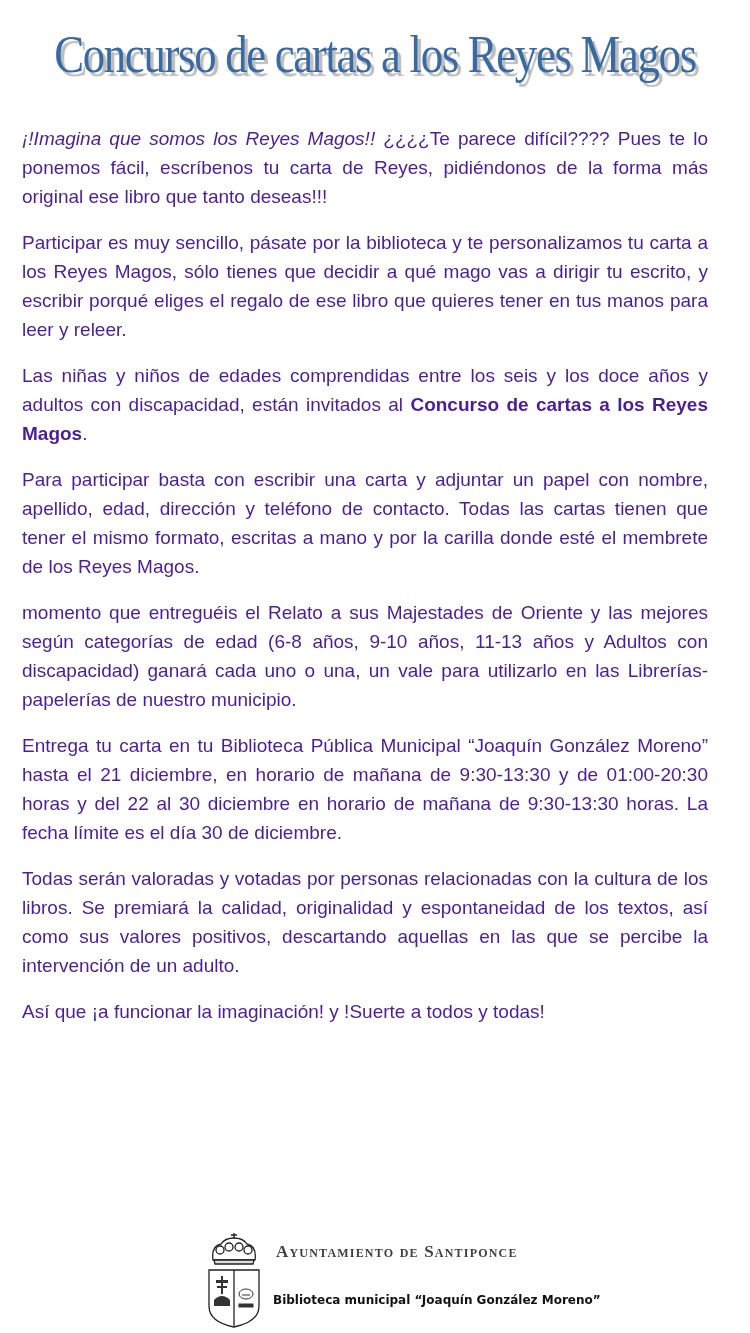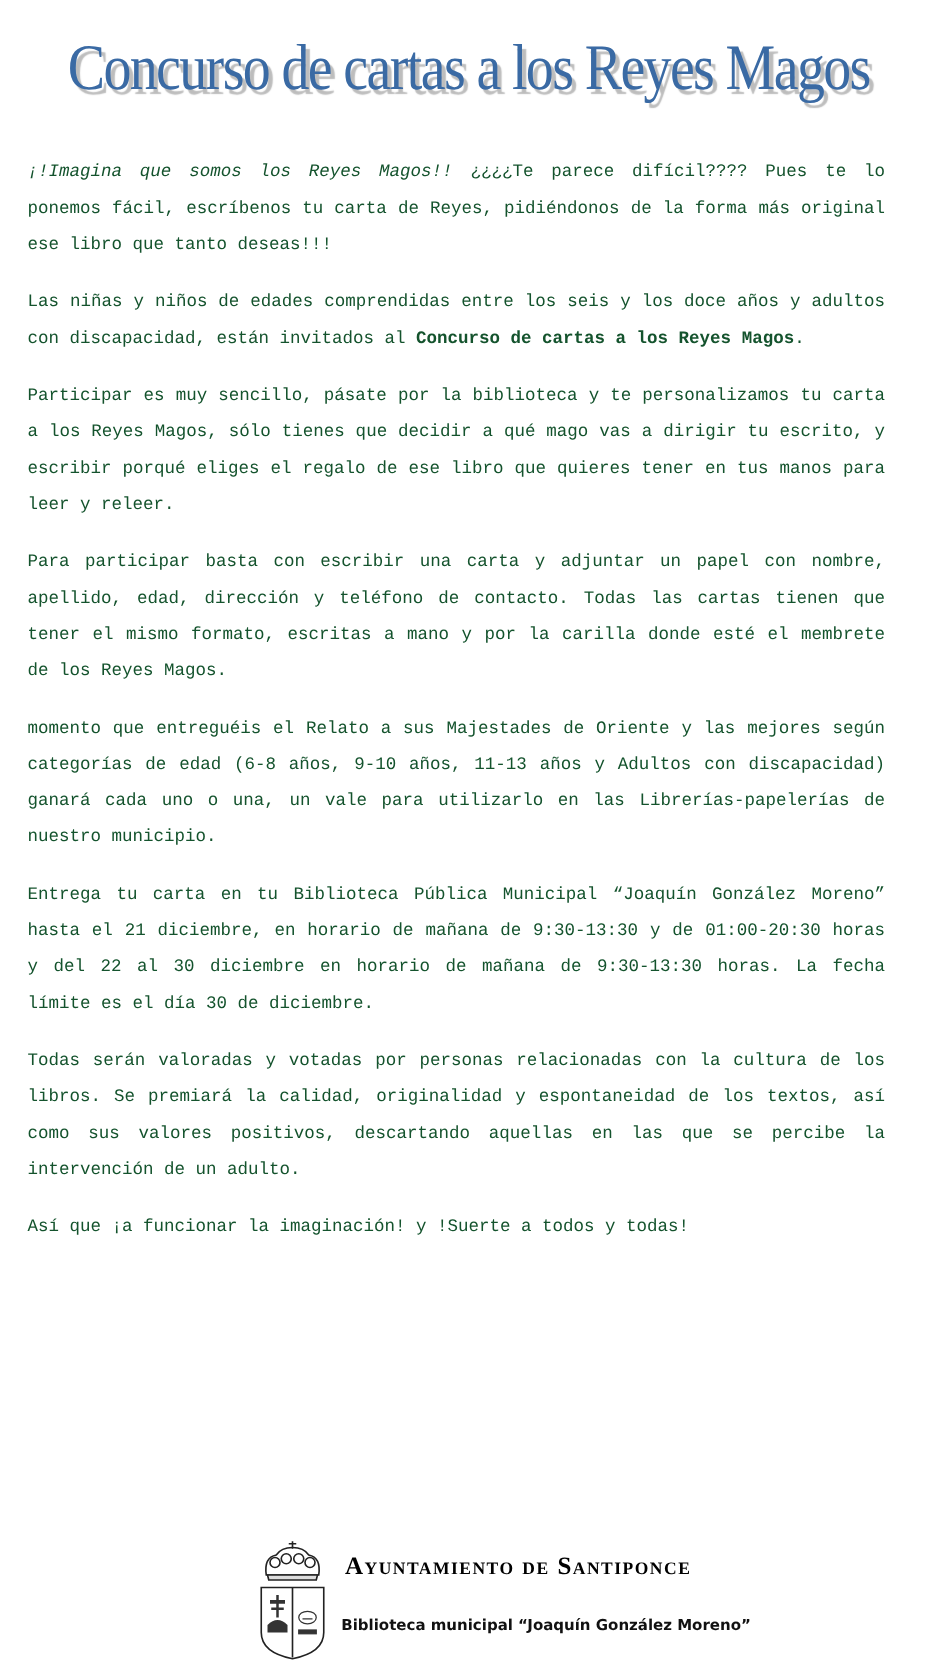--- a/index.html
+++ b/index.html
@@ -8,54 +8,54 @@
   .title {
     position:absolute; left:0; top:22px; width:750px; text-align:center;
     font-family:"Liberation Serif", serif; font-size:52px; line-height:66px;
     color:#3a6aa4; letter-spacing:-1.5px;
     transform:scaleX(0.86); transform-origin:center;
     text-shadow:4px 4px 1px #bdbdbd;
     white-space:nowrap;
   }
   .body {
     position:absolute; left:22px; top:124px; width:686px;
-    font-family:Liberation Mono, monospace; font-size:14px; line-height:29px;
-    color:#14532d;
+    font-family:Liberation Sans, sans-serif; font-size:19px; line-height:29px;
+    color:#4c1d95;
   }
   .para { margin:0 0 17px 0; text-align:justify; }
   .para.left { text-align:left; }
   .para.tight2 { margin-bottom:19px; }
   .italic { font-style:italic; }
   .bold { font-weight:bold; }
   .footer { position:absolute; left:203px; top:1230px; width:450px; height:100px; }
   .crest { position:absolute; left:0; top:0; width:62px; height:100px; }
   .org-name {
     position:absolute; left:73px; top:12px;
-    font-family:"Liberation Serif", serif; font-weight:bold; font-size:20px;
-    letter-spacing:1.2px; color:#000000; white-space:nowrap; font-variant:small-caps;
+    font-family:"Liberation Serif", serif; font-weight:bold; font-size:17px;
+    letter-spacing:1.2px; color:#404040; white-space:nowrap; font-variant:small-caps;
   }
   .library-name {
     position:absolute; left:70px; top:63px;
     font-family:"DejaVu Sans", sans-serif; font-weight:bold; font-size:12px;
     color:#111; white-space:nowrap;
   }
 </style>
 </head>
 <body>
 
 <div class="page">
 
   <div class="title">Concurso de cartas a los Reyes Magos</div>
 
   <div class="body">
     <p class="para"><span class="italic">¡!Imagina que somos los Reyes Magos!!</span><span> ¿¿¿¿Te parece difícil???? Pues te lo ponemos fácil, escríbenos tu carta de Reyes, pidiéndonos de la forma más original ese libro que tanto deseas!!!</span></p>
 
+    <p class="para">Participar es muy sencillo, pásate por la biblioteca y te personalizamos tu carta a los Reyes Magos, sólo tienes que decidir a qué mago vas a dirigir tu escrito, y escribir porqué eliges el regalo de ese libro que quieres tener en tus manos para leer y releer.</p>
+
     <p class="para"><span>Las niñas y niños de edades comprendidas entre los seis y los doce años y adultos con discapacidad, están invitados al </span><span class="bold">Concurso de cartas a los Reyes Magos</span><span>.</span></p>
-
-    <p class="para">Participar es muy sencillo, pásate por la biblioteca y te personalizamos tu carta a los Reyes Magos, sólo tienes que decidir a qué mago vas a dirigir tu escrito, y escribir porqué eliges el regalo de ese libro que quieres tener en tus manos para leer y releer.</p>
 
     <p class="para">Para participar basta con escribir una carta y adjuntar un papel con nombre, apellido, edad, dirección y teléfono de contacto. Todas las cartas tienen que tener el mismo formato, escritas a mano y por la carilla donde esté el membrete de los Reyes Magos.</p>
 
 
     <p class="para">momento que entreguéis el Relato a sus Majestades de Oriente y las mejores según categorías de edad (6-8 años, 9-10 años, 11-13 años y Adultos con discapacidad) ganará cada uno o una, un vale para utilizarlo en las Librerías-papelerías de nuestro municipio.</p>
 
     <p class="para">Entrega tu carta en tu Biblioteca Pública Municipal “Joaquín González Moreno” hasta el 21 diciembre, en horario de mañana de 9:30-13:30 y de 01:00-20:30 horas y del 22 al 30 diciembre en horario de mañana de 9:30-13:30 horas. La fecha límite es el día 30 de diciembre.</p>
 
     <p class="para">Todas serán valoradas y votadas por personas relacionadas con la cultura de los libros. Se premiará la calidad, originalidad y espontaneidad de los textos, así como sus valores positivos, descartando aquellas en las que se percibe la intervención de un adulto.</p>
 

